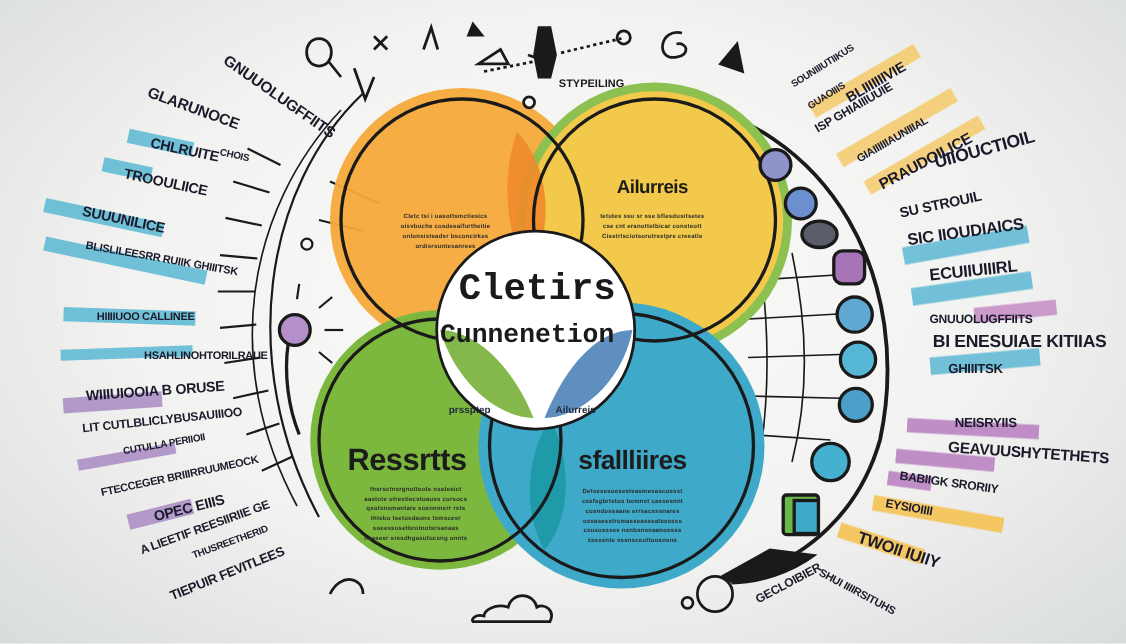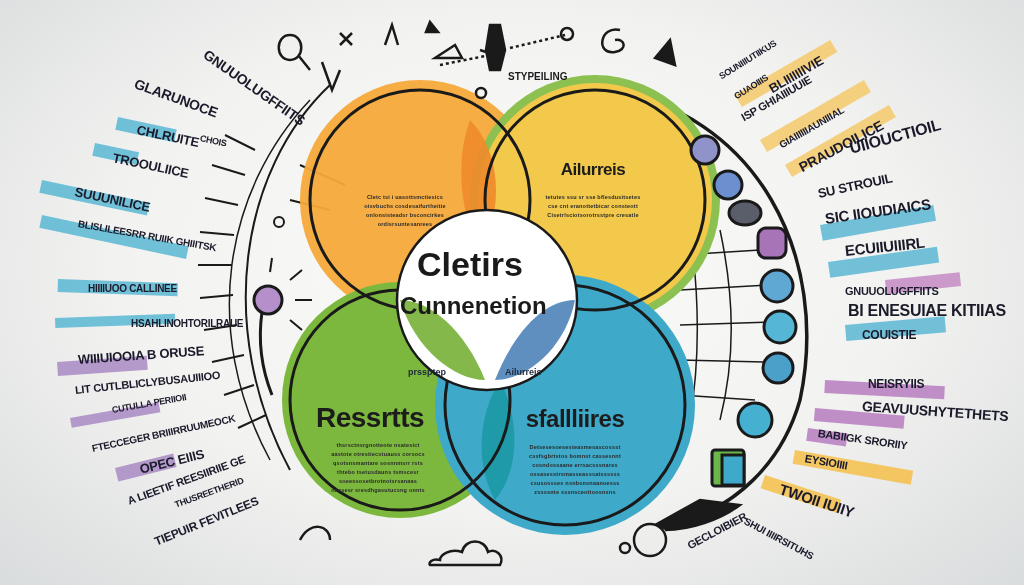--- a/index.html
+++ b/index.html
@@ -5,21 +5,21 @@
   html,body{margin:0;padding:0;}
   body{width:1024px;height:585px;overflow:hidden;position:relative;
     background:radial-gradient(ellipse at 50% 45%, #fbfbfa 0%, #f2f2f0 55%, #d9dcdd 100%);
     font-family:"Liberation Sans", sans-serif;}
   .stage{position:absolute;left:0;top:0;width:1024px;height:585px;}
   svg.bg{position:absolute;left:0;top:0;}
   .circle-label{position:absolute;font-family:"Liberation Sans Narrow","Liberation Sans",sans-serif;
     font-weight:700;color:#1c1c1c;letter-spacing:-0.5px;text-align:center;white-space:nowrap;}
   .circle-body{position:absolute;font-size:5.5px;line-height:9px;color:#2a2a2a;text-align:center;
     white-space:pre-line;font-weight:700;letter-spacing:0.2px;}
-  .center-title{position:absolute;text-align:left;color:#1a1a1a;font-weight:700;white-space:nowrap;}
+  .center-title{position:absolute;text-align:left;color:#1a1a1a;font-weight:700;white-space:nowrap;font-family:Liberation Mono, monospace;}
   .side-label{position:absolute;font-weight:900;color:#1a1a2a;font-size:13px;white-space:nowrap;
     transform-origin:left center;letter-spacing:-0.3px;font-family:"Liberation Sans",sans-serif;}
   .small-tag{position:absolute;font-weight:700;font-size:9px;color:#1d2a3a;white-space:nowrap;}
 </style>
 </head>
 <body>
 
 <div class="stage">
 
   <svg class="bg" width="1024" height="585" viewBox="0 0 1024 585">
@@ -210,21 +210,21 @@
   <div class="side-label" style="left:770px;top:82px;transform:rotate(-30deg);">BLIIIIIIIVIE</div>
   <div class="side-label" style="left:742px;top:112px;transform:rotate(-30deg);font-size:11px;">ISP GHIAIIIUUIE</div>
   <div class="side-label" style="left:780px;top:140px;transform:rotate(-30deg);font-size:10px;">GIAIIIIIIAUNIIIAL</div>
   <div class="side-label" style="left:800px;top:160px;transform:rotate(-28deg);font-size:14px;">PRAUDOILICE</div>
   <div class="side-label" style="left:850px;top:140px;transform:rotate(-15deg);font-size:16px;">UIIOUCTIOIL</div>
   <div class="side-label" style="left:818px;top:186px;transform:rotate(-12deg);">SU STROUIL</div>
   <div class="side-label" style="left:825px;top:210px;transform:rotate(-8deg);font-size:15px;">SIC IIOUDIAICS</div>
   <div class="side-label" style="left:845px;top:242px;transform:rotate(-6deg);font-size:15px;">ECUIIUIIIRL</div>
   <div class="side-label" style="left:845px;top:285px;font-size:11px;">GNUUOLUGFFIITS</div>
   <div class="side-label" style="left:848px;top:302px;font-size:16px;">BI ENESUIAE KITIIAS</div>
-  <div class="side-label" style="left:862px;top:328px;font-size:12px;">COUISTIE</div>
+  <div class="side-label" style="left:862px;top:328px;font-size:12px;">GHIIITSK</div>
   <div class="side-label" style="left:868px;top:377px;font-size:12px;">NEISRYIIS</div>
   <div class="side-label" style="left:862px;top:398px;transform:rotate(4deg);font-size:14px;">GEAVUUSHYTETHETS</div>
   <div class="side-label" style="left:818px;top:427px;transform:rotate(8deg);font-size:11px;">BABIIGK SRORIIY</div>
   <div class="side-label" style="left:805px;top:452px;transform:rotate(10deg);font-size:11px;">EYSIOIIII</div>
   <div class="side-label" style="left:780px;top:480px;transform:rotate(18deg);font-size:15px;">TWOII IUIIY</div>
   <div class="side-label" style="left:688px;top:540px;transform:rotate(-28deg);font-size:11px;">GECLOIBIER</div>
   <div class="side-label" style="left:745px;top:515px;transform:rotate(28deg);font-size:10px;">SHUI IIIIRSITUHS</div>
 
 </div>
 

